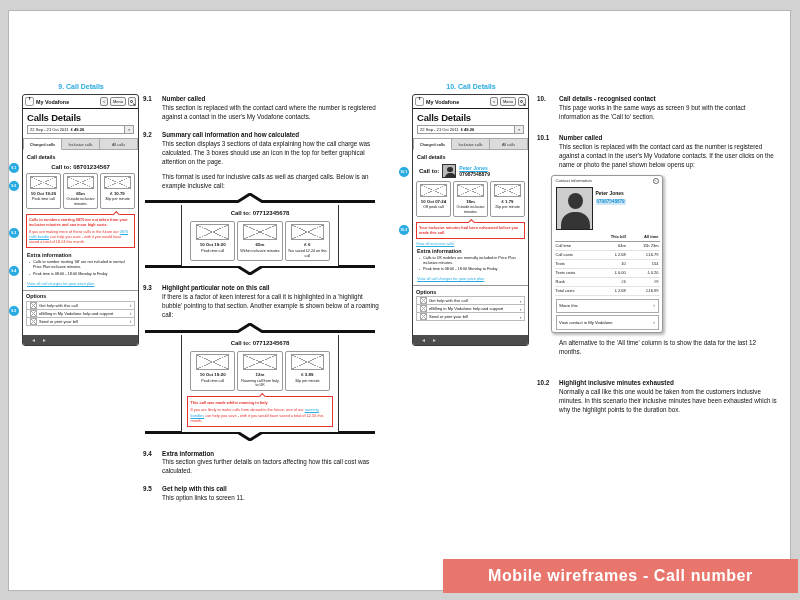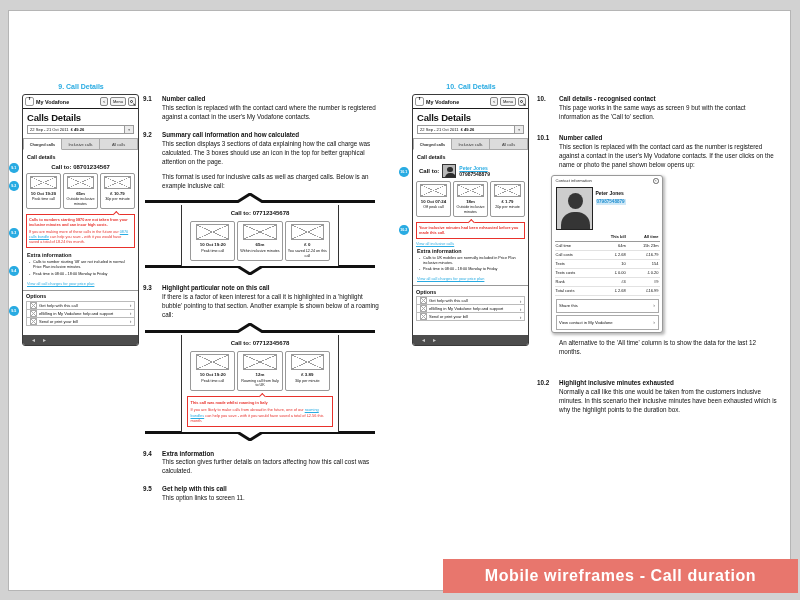--- a/index.html
+++ b/index.html
@@ -497,13 +497,13 @@
 
   <p class="alt-note">An alternative to the 'All time' column is to show the data for the last 12 months.</p>
 
   <div class="ann">
     <span class="num">10.2</span>
     <div class="ttl">Highlight inclusive minutes exhausted</div>
     <p>Normally a call like this one would be taken from the customers inclusive minutes. In this scenario their inclusive minutes have been exhausted which is why the highlight points to the duration box.</p>
   </div>
 </div>
 
-<div class="banner">Mobile wireframes - Call duration</div>
+<div class="banner">Mobile wireframes - Call number</div>
 
 </body></html>

